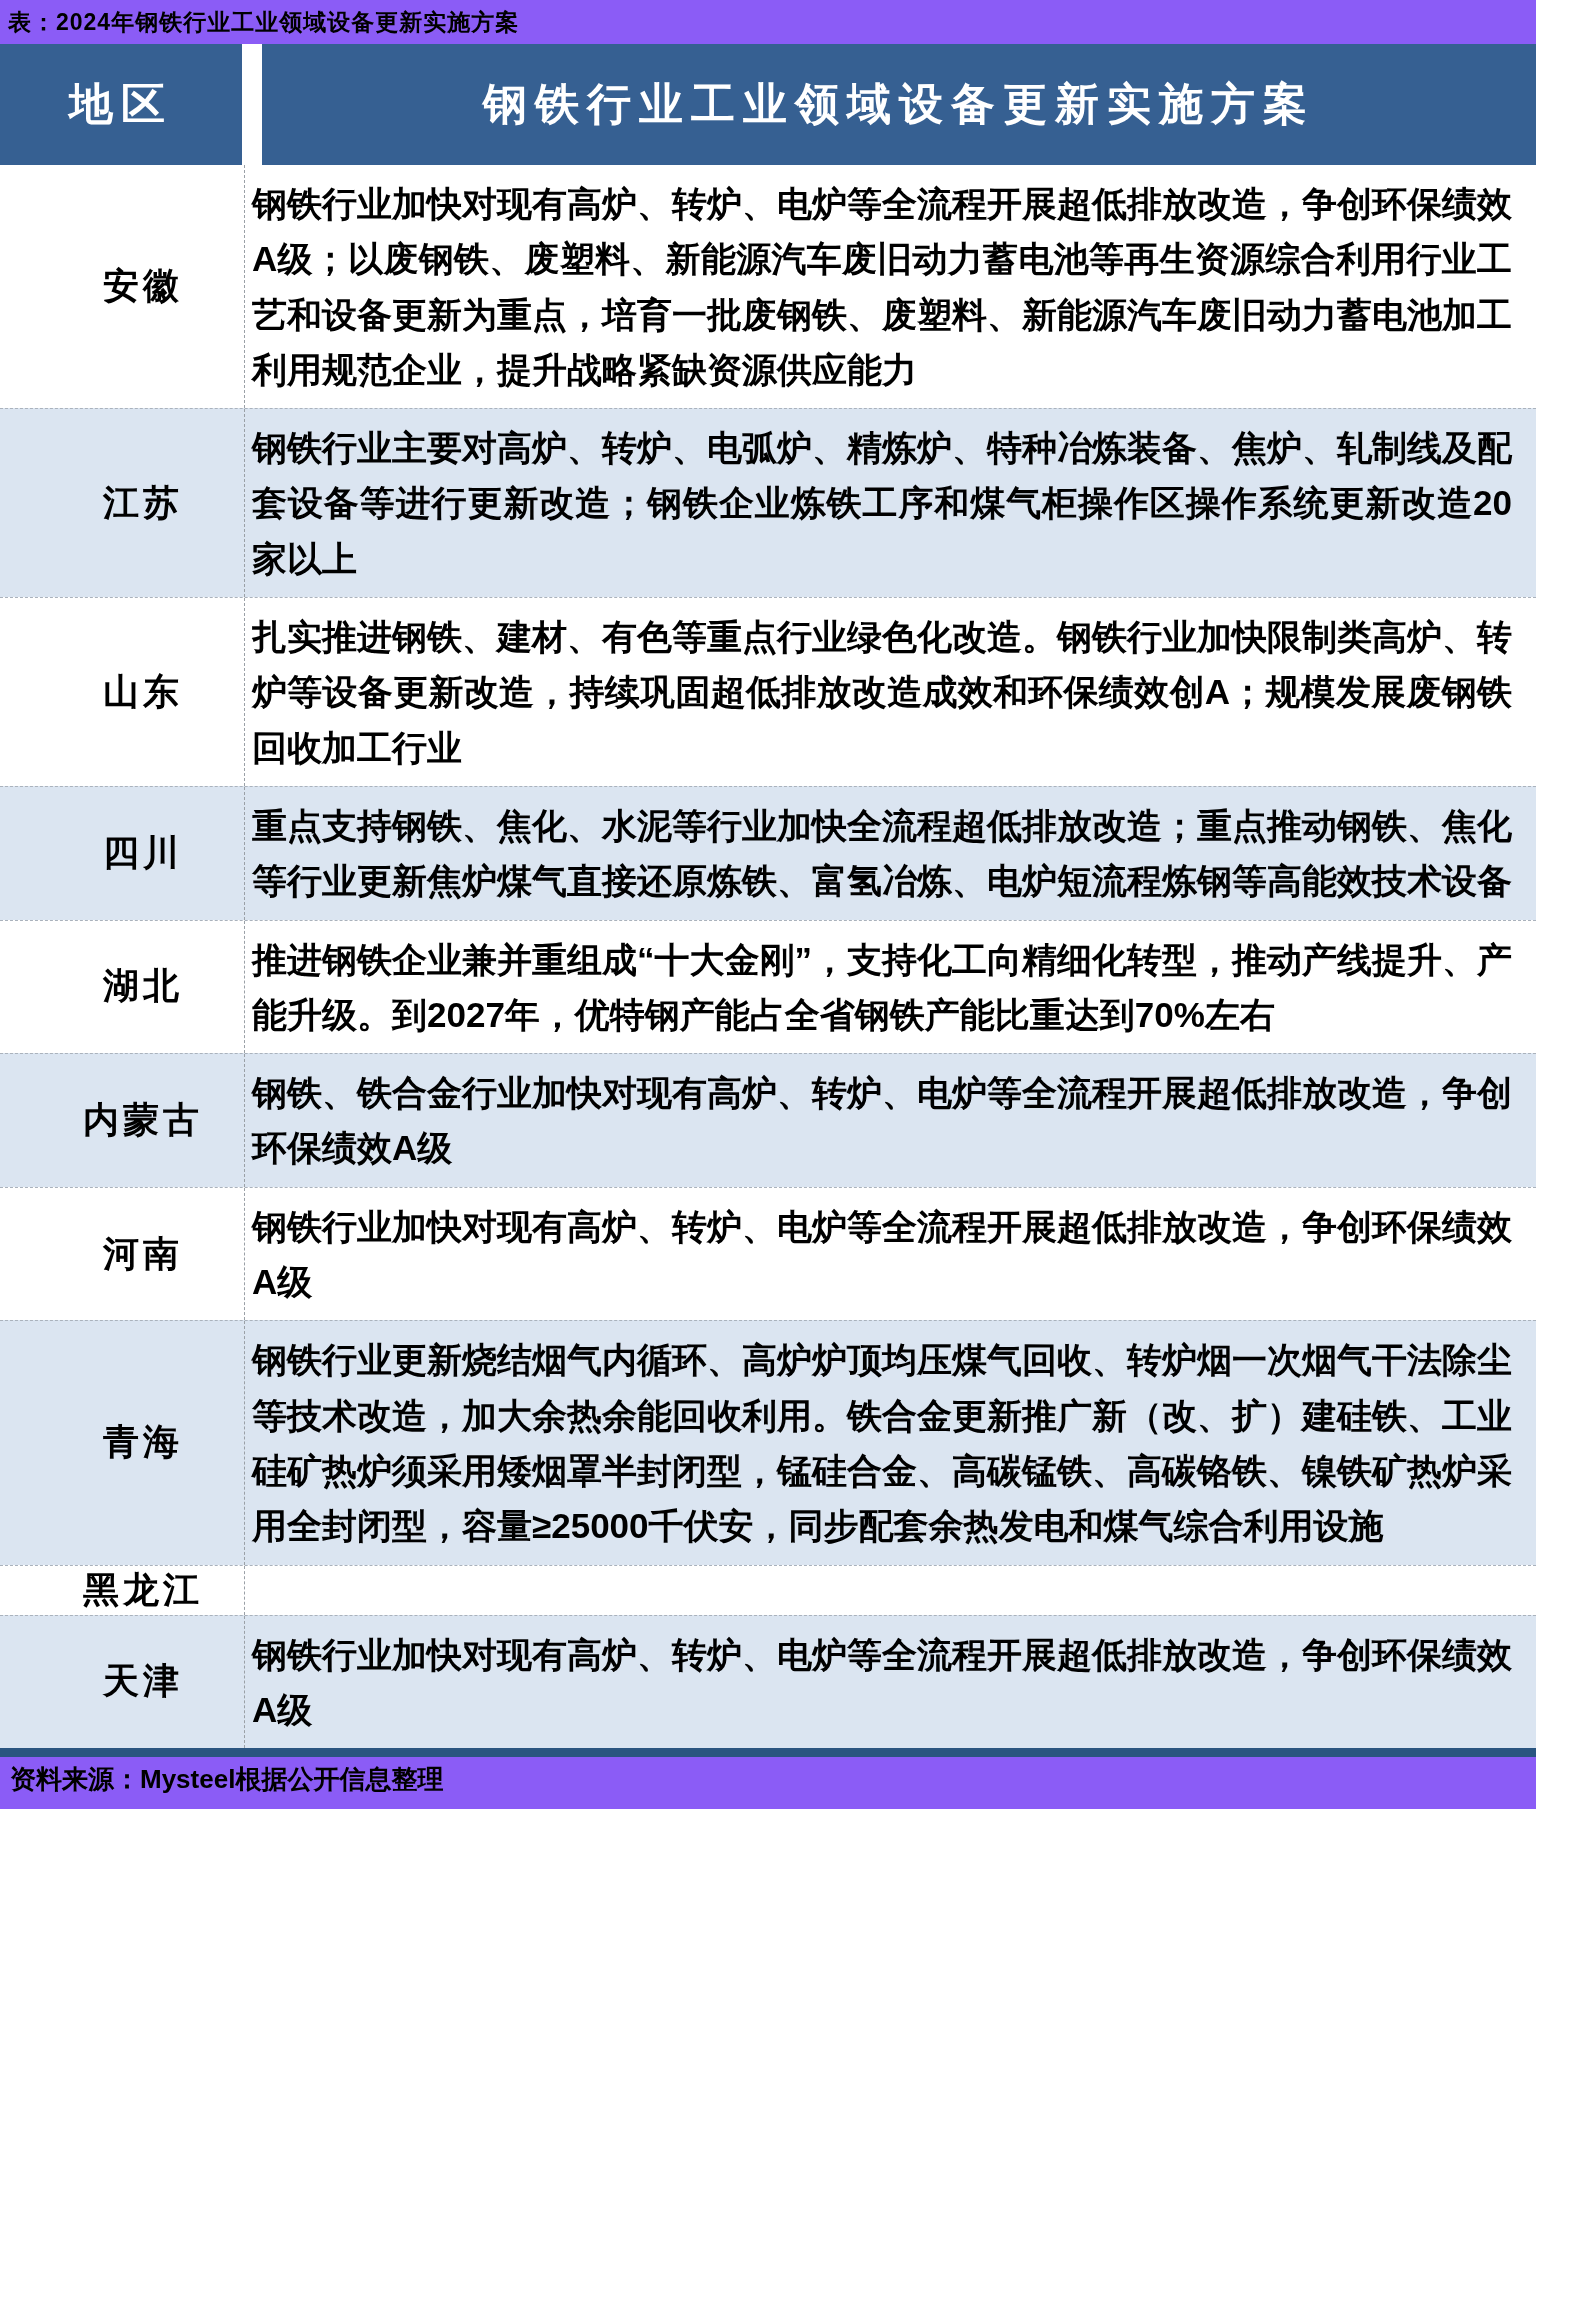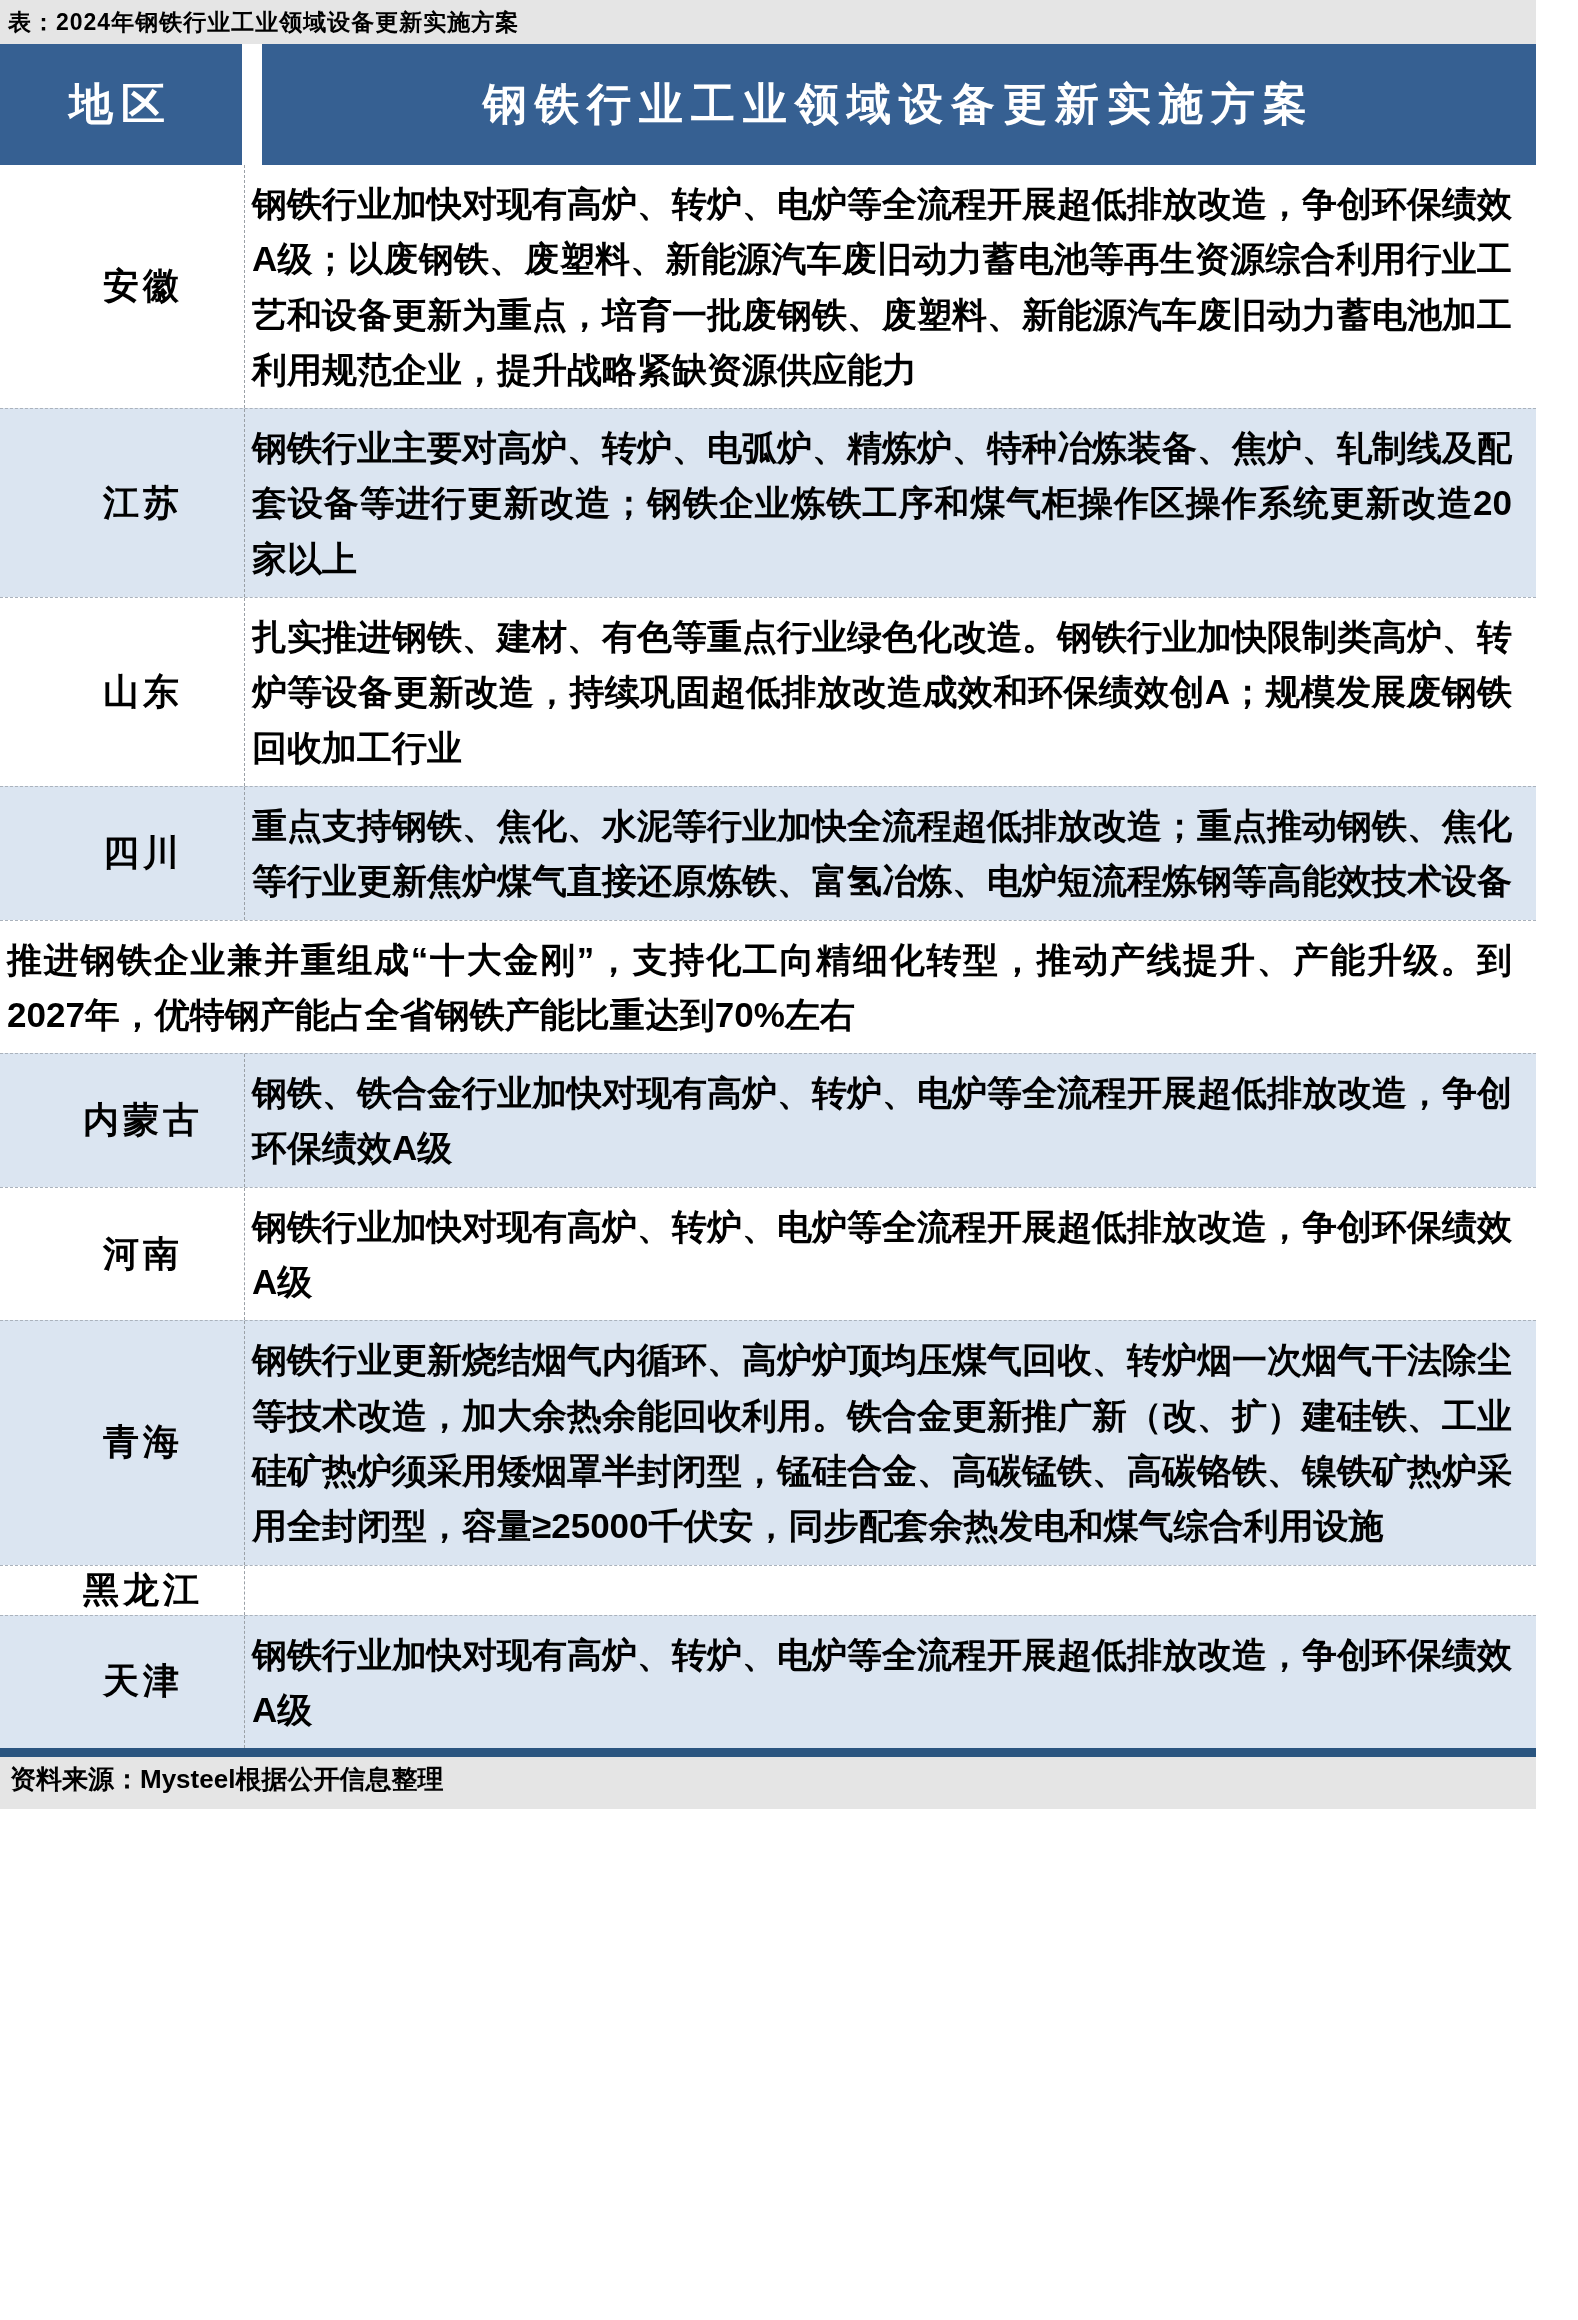--- a/index.html
+++ b/index.html
@@ -5,21 +5,21 @@
   html, body {
     margin: 0;
     padding: 0;
     background: #ffffff;
     font-family: "Liberation Sans", "DejaVu Sans", sans-serif;
     color: #000;
   }
   .page {
     width: 1536px;
     box-sizing: border-box;
-    background: #e5e5e5;
+    background: #8b5cf6;
   }
   .title {
     font-size: 23px;
     font-weight: bold;
     padding: 7px 10px 6px 8px;
     letter-spacing: 1px;
   }
   .table {
     width: 100%;
   }
@@ -124,20 +124,21 @@
         <div class="cell-plan">扎实推进钢铁、建材、有色等重点行业绿色化改造。钢铁行业加快限制类高炉、转炉等设备更新改造，持续巩固超低排放改造成效和环保绩效创A；规模发展废钢铁回收加工行业</div>
       </div>
 
       <div class="row">
         <div class="cell-region">四川</div>
         <div class="cell-plan">重点支持钢铁、焦化、水泥等行业加快全流程超低排放改造；重点推动钢铁、焦化等行业更新焦炉煤气直接还原炼铁、富氢冶炼、电炉短流程炼钢等高能效技术设备</div>
       </div>
 
 
       <div class="row">
+        <div class="cell-region">湖北</div>
         <div class="cell-plan">推进钢铁企业兼并重组成“十大金刚”，支持化工向精细化转型，推动产线提升、产能升级。到2027年，优特钢产能占全省钢铁产能比重达到70%左右</div>
       </div>
 
       <div class="row">
         <div class="cell-region">内蒙古</div>
         <div class="cell-plan">钢铁、铁合金行业加快对现有高炉、转炉、电炉等全流程开展超低排放改造，争创环保绩效A级</div>
       </div>
 
       <div class="row">
         <div class="cell-region">河南</div>

